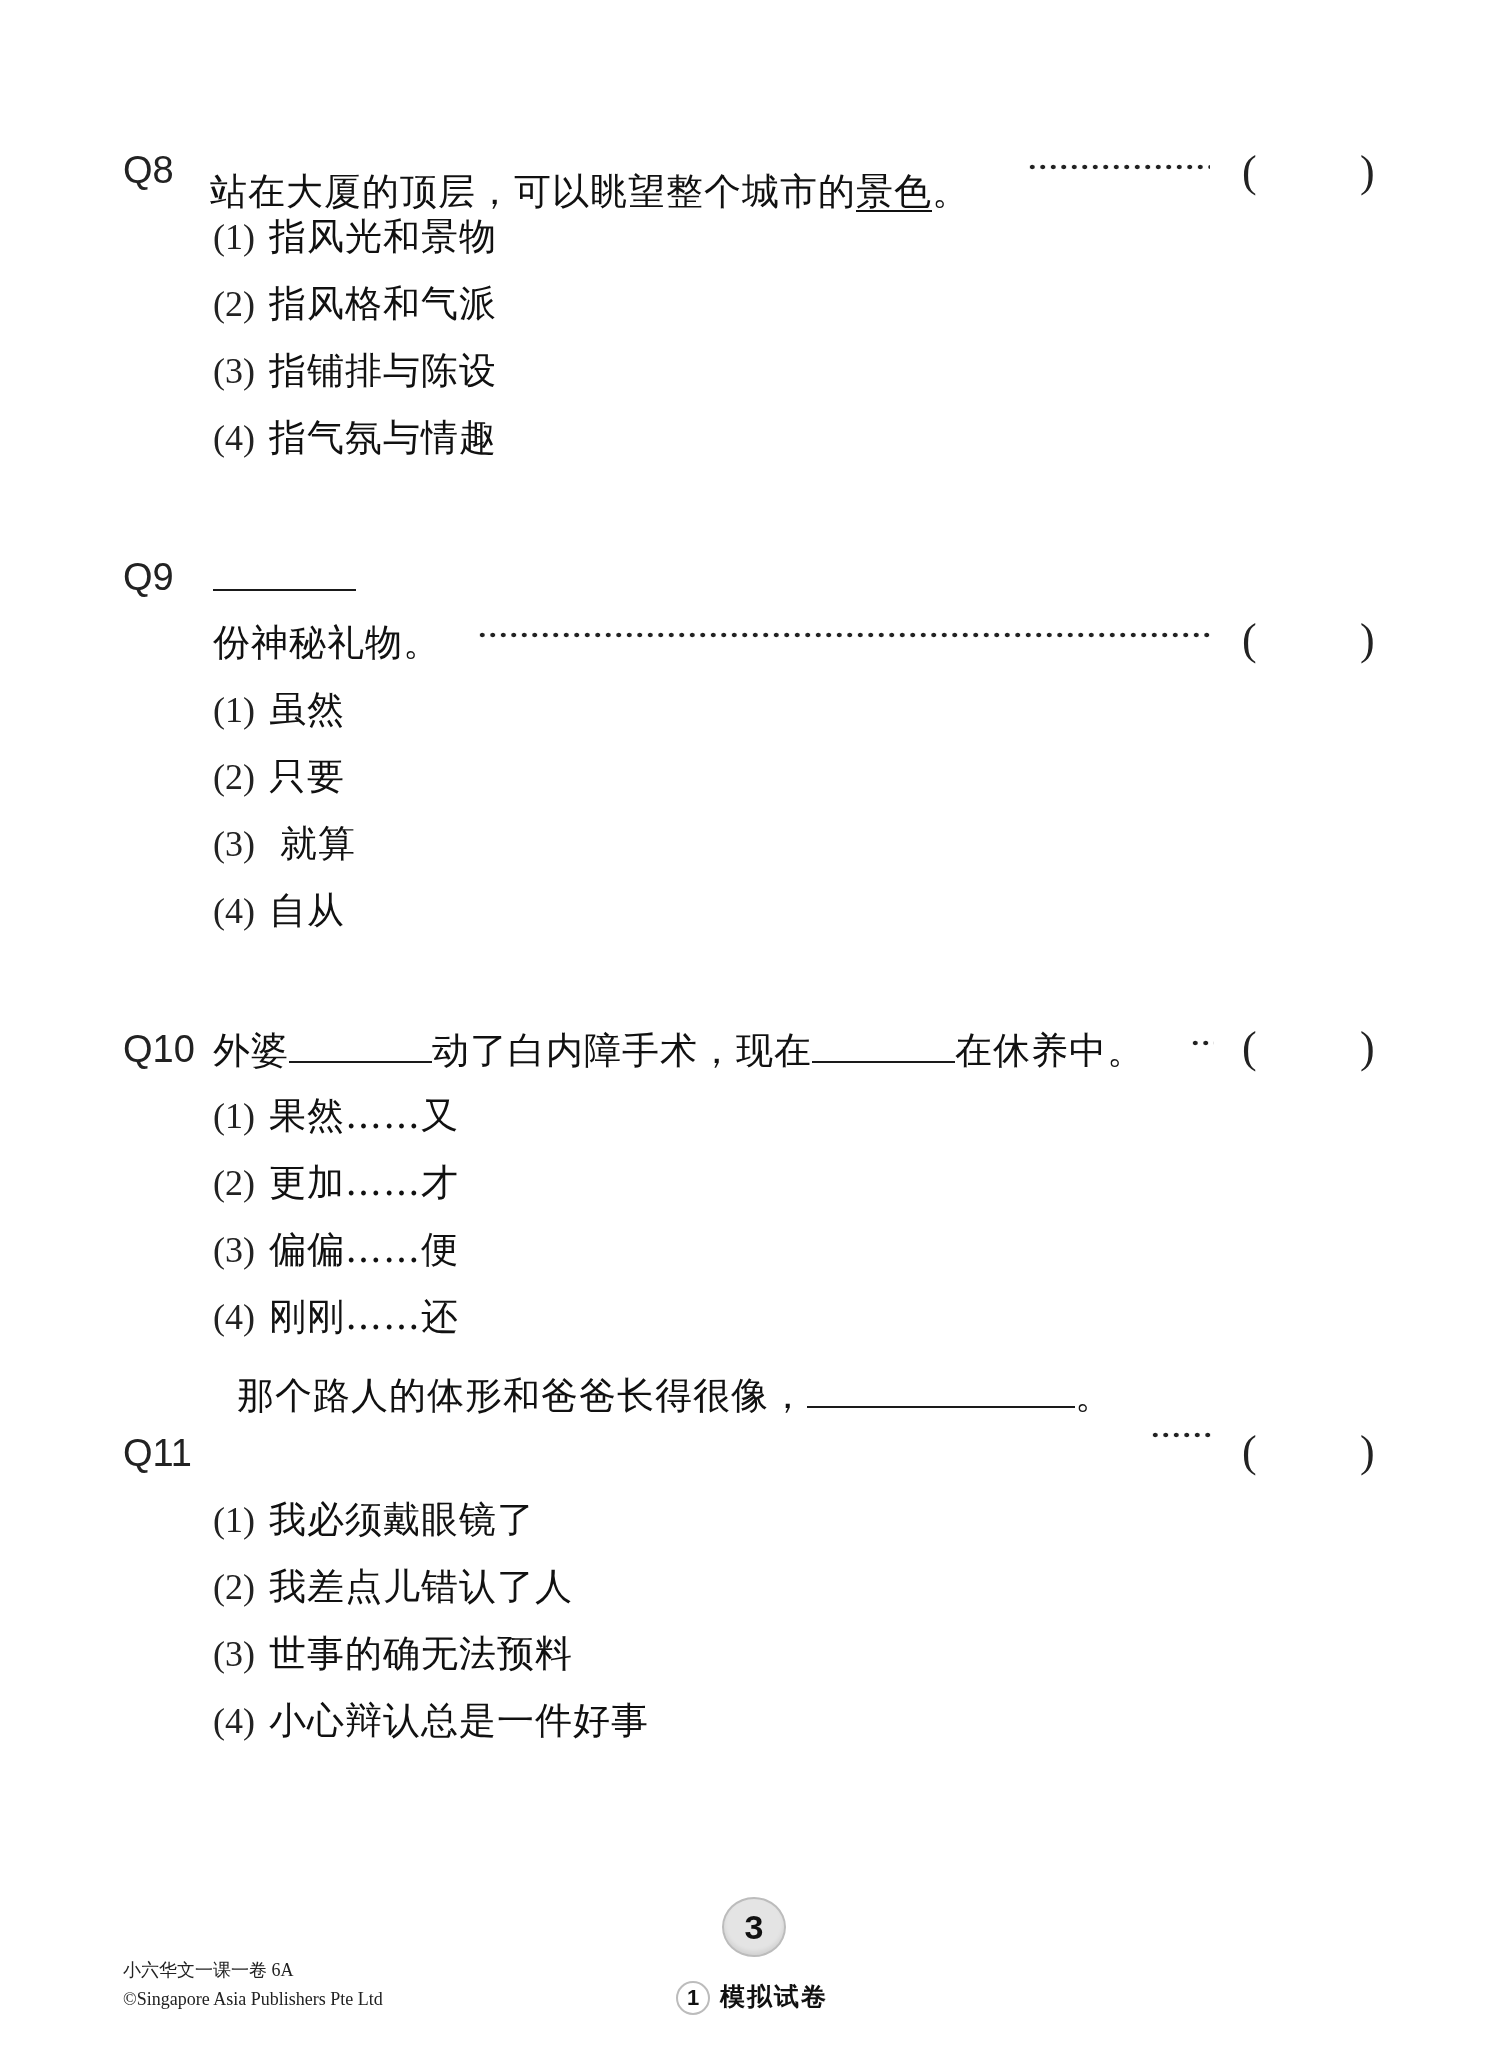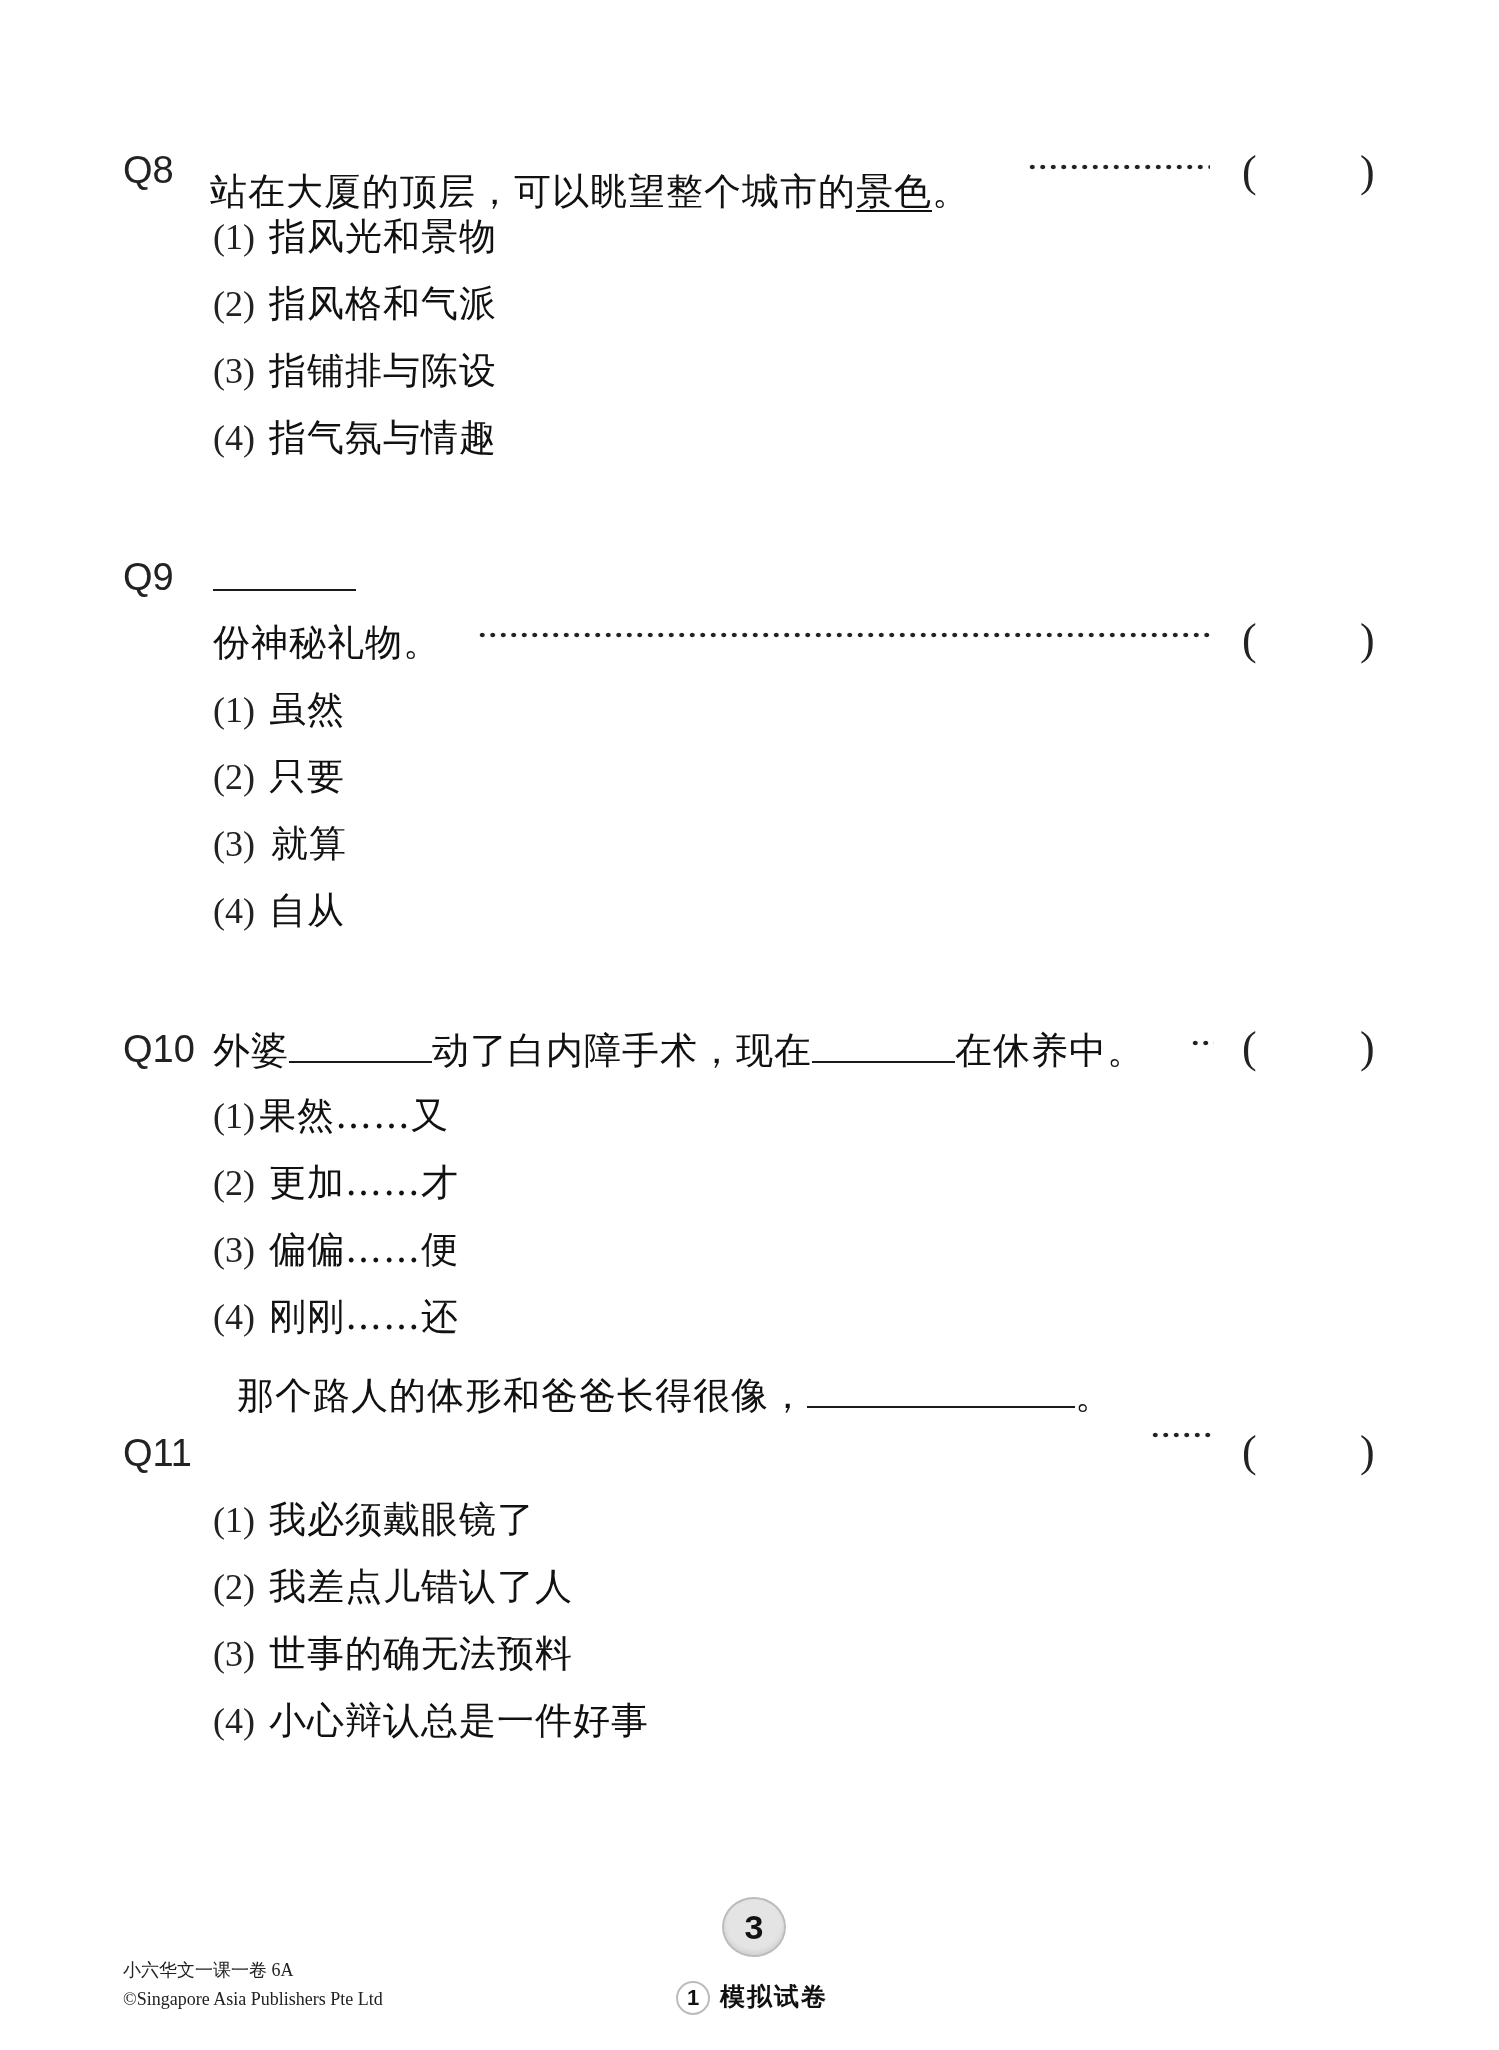--- a/index.html
+++ b/index.html
@@ -43,35 +43,35 @@
     <span class="blank" style="width:143px;"></span>
   </div>
   <div class="abs stem" style="left:213px; top:621px;">份神秘礼物。</div>
   <div class="dots" style="left:477px; top:632px; width:733px;"></div>
   <span class="abs paren" style="left:1242px; top:618px;">(</span>
   <div class="abs" style="left:1262px; top:618px; width:96px; height:44px;"></div>
   <span class="abs paren" style="left:1360px; top:618px;">)</span>
 
   <div class="abs" style="left:213px; top:688px;"><span class="opt-num">(1)</span> <span class="opt-text" style="margin-left:10px;">虽然</span></div>
   <div class="abs" style="left:213px; top:755px;"><span class="opt-num">(2)</span> <span class="opt-text" style="margin-left:10px;">只要</span></div>
-  <div class="abs" style="left:213px; top:822px;"><span class="opt-num">(3)</span> <span class="opt-text" style="margin-left:12px;">就算</span></div>
+  <div class="abs" style="left:213px; top:822px;"><span class="opt-num">(3)</span> <span class="opt-text" style="margin-left:21px;">就算</span></div>
   <div class="abs" style="left:213px; top:889px;"><span class="opt-num">(4)</span> <span class="opt-text" style="margin-left:10px;">自从</span></div>
 </div>
 
 <div>
   <span class="abs qnum" style="left:123px; top:1029px;">Q10</span>
   <div class="abs stem" style="left:213px; top:1025px;">
     <span>外婆</span><span class="blank" style="width:143px;"></span><span>动了白内障手术，现在</span><span class="blank" style="width:143px;"></span><span>在休养中。</span>
   </div>
   <div class="dots" style="left:1190px; top:1040px; width:24px;"></div>
   <span class="abs paren" style="left:1242px; top:1026px;">(</span>
   <div class="abs" style="left:1262px; top:1026px; width:96px; height:44px;"></div>
   <span class="abs paren" style="left:1360px; top:1026px;">)</span>
 
-  <div class="abs" style="left:213px; top:1094px;"><span class="opt-num">(1)</span> <span class="opt-text" style="">果然……又</span></div>
+  <div class="abs" style="left:213px; top:1094px;"><span class="opt-num">(1)</span> <span class="opt-text" style="margin-left:10px;">果然……又</span></div>
   <div class="abs" style="left:213px; top:1161px;"><span class="opt-num">(2)</span> <span class="opt-text" style="margin-left:10px;">更加……才</span></div>
   <div class="abs" style="left:213px; top:1228px;"><span class="opt-num">(3)</span> <span class="opt-text" style="margin-left:10px;">偏偏……便</span></div>
   <div class="abs" style="left:213px; top:1295px;"><span class="opt-num">(4)</span> <span class="opt-text" style="margin-left:10px;">刚刚……还</span></div>
 </div>
 
 <div>
   <span class="abs qnum" style="left:123px; top:1433px;">Q11</span>
   <div class="abs stem" style="left:213px; top:1370px;margin-left:24px;">
     <span>那个路人的体形和爸爸长得很像，</span><span class="blank" style="width:268px;"></span><span>。</span>
   </div>

